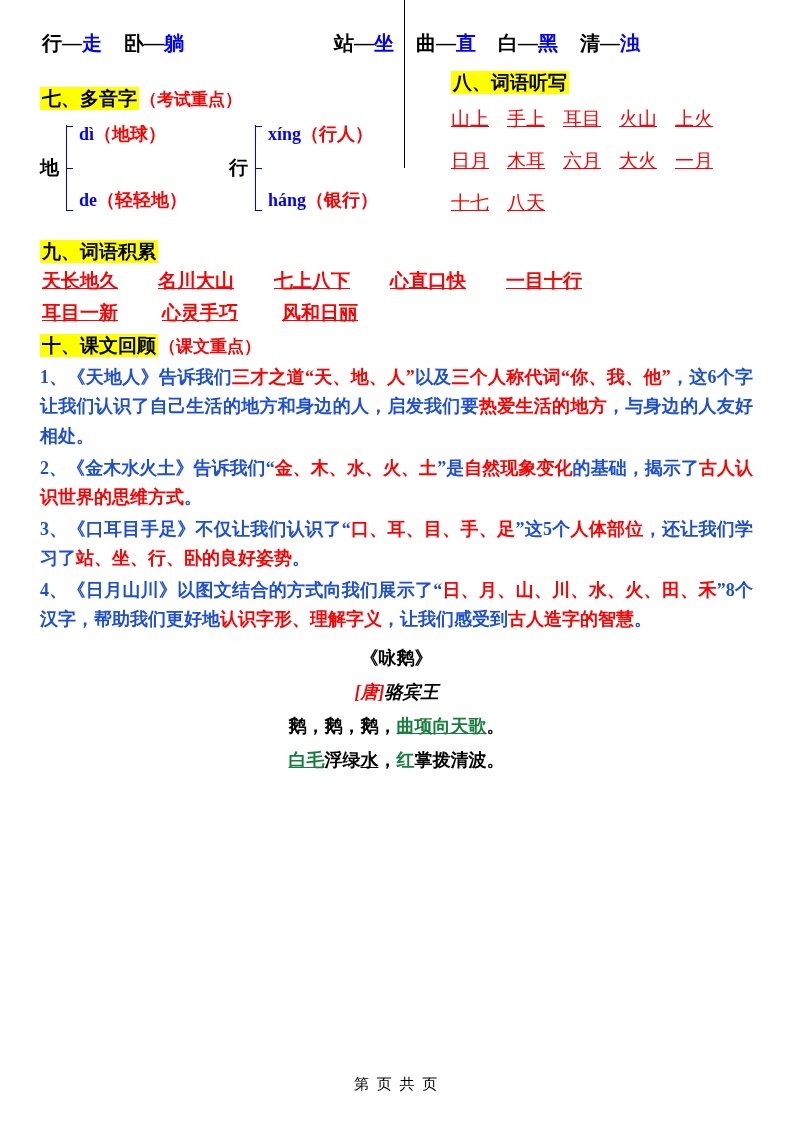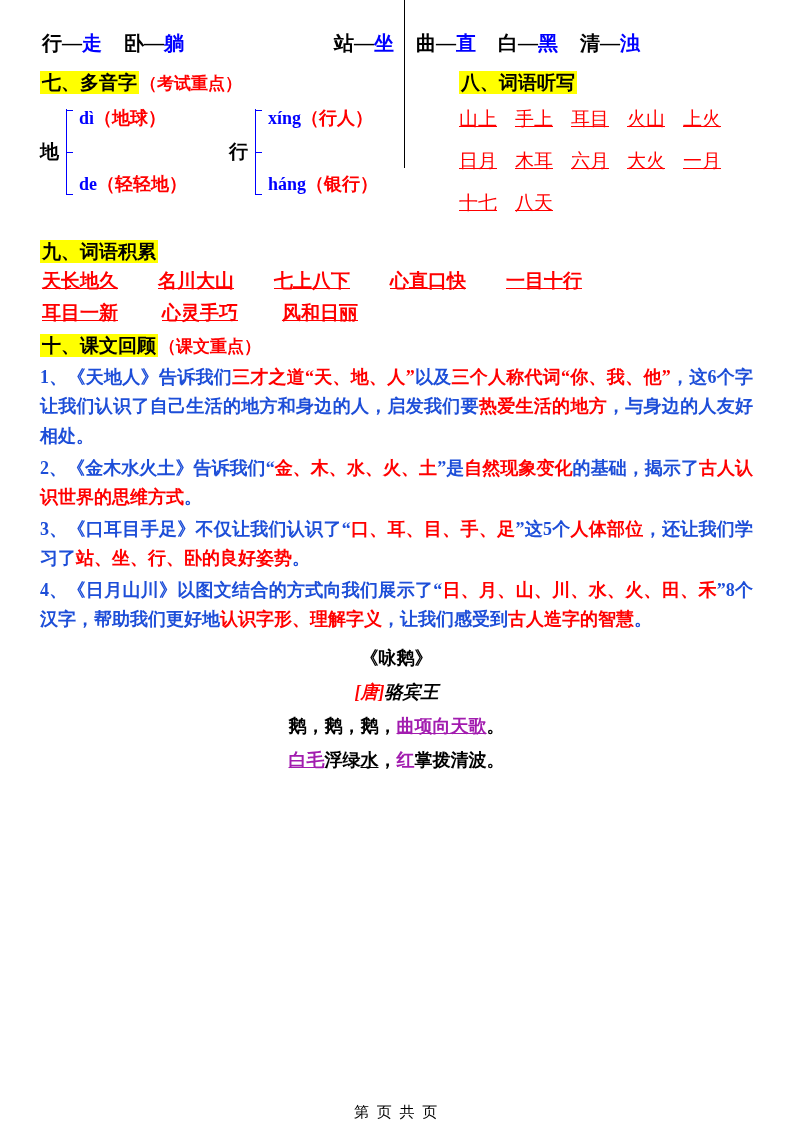--- a/index.html
+++ b/index.html
@@ -14,21 +14,21 @@
     overflow: hidden;
   }
   .page {
     position: relative;
     width: 793px;
     height: 1122px;
     padding: 30px 40px 0 40px;
   }
 
   
-  .red { color: #a21caf; }
+  .red { color: #15803d; }
   .blue { color: #0000ff; }
   .black { color: #000000; }
   .u { text-decoration: underline; }
 
   
   .toprow {
     display: flex;
     align-items: baseline;
     font-size: 20px;
     font-weight: bold;
@@ -53,23 +53,22 @@
   }
   .sec-head .note {
     color: #ff0000;
     font-size: 17px;
     padding-left: 1px;
   }
 
   
   .twocol {
     display: flex;
-    align-items: flex-start;
+    align-items: center;
     margin-top: 2px;
-    gap: 8px;
   }
   .col-left { width: 405px; position: relative; }
   .col-right { width: 300px; position: relative; padding-left: 6px; }
   .vline {
     position: absolute;
     left: 404px;
     top: 0;
     width: 1px;
     height: 168px;
     background: #000;
@@ -190,21 +189,21 @@
     line-height: 1.9;
   }
   .poem .title { }
   .poem .author { font-style: italic; }
   .poem .author .dy { color:#ff0000; }
 
   
   .footer {
     position: absolute;
     left: 0; right: 0;
-    bottom: 0;
+    bottom: 28px;
     text-align: center;
     font-size: 15px;
     letter-spacing: 2px;
     color: #000;
   }
 </style>
 </head>
 <body>
 
 <div class="page">

